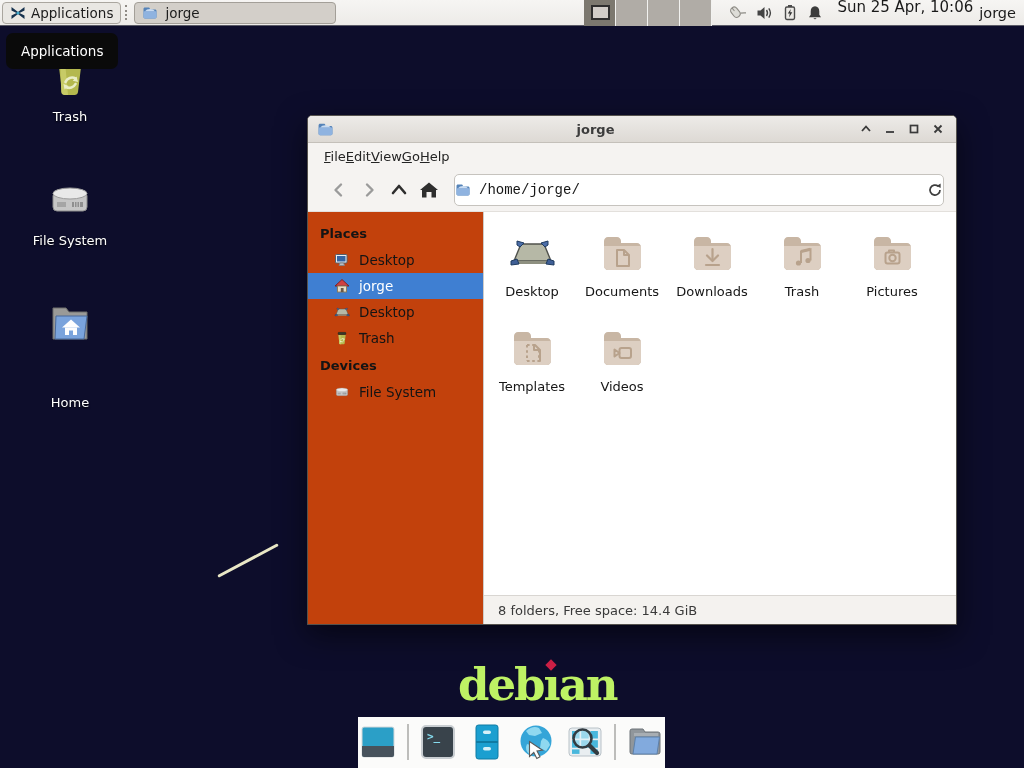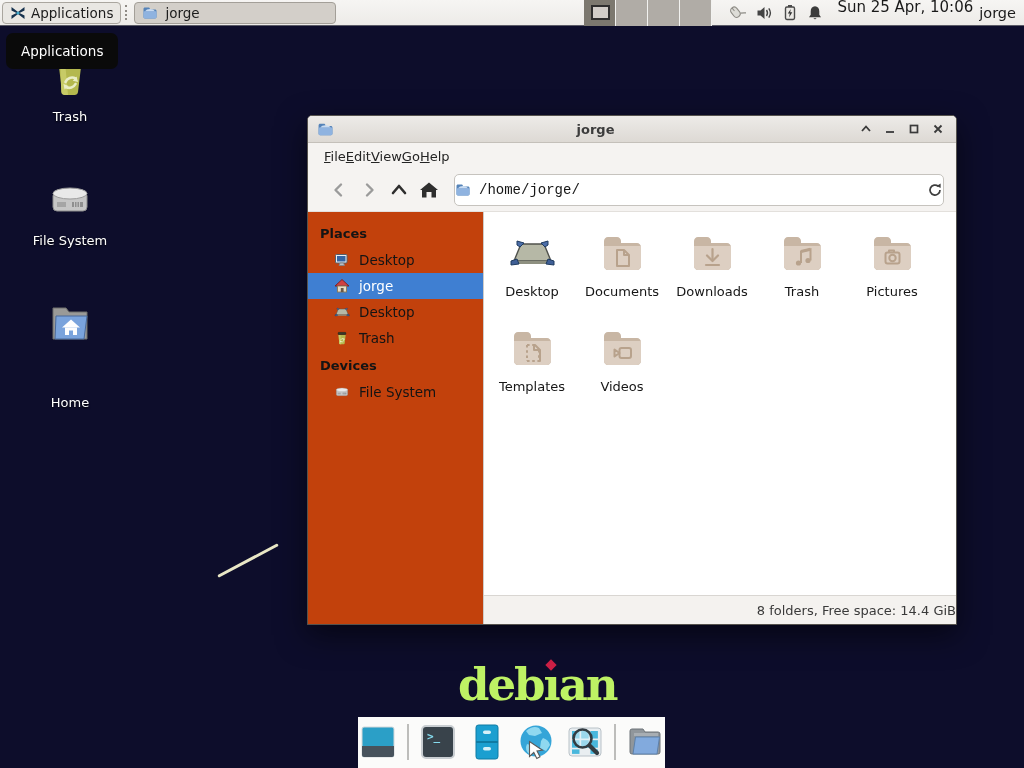--- a/index.html
+++ b/index.html
@@ -66,21 +66,21 @@
   .side-item { height:26px; display:flex; align-items:center; gap:9px; padding-left:26px;
     font-size:13.5px; color:#141414; }
   .side-item.selected { background:#3f7fd2; color:#ffffff; }
   .main-pane { flex:1; position:relative; background:#ffffff; }
   .icon-grid { position:absolute; left:3px; top:8px; display:grid;
     grid-template-columns:repeat(5,90px); grid-auto-rows:95px; }
   .grid-item { display:flex; flex-direction:column; align-items:center; padding-top:9px; }
   .grid-item .flabel { margin-top:7px; font-size:13px; color:#161616; white-space:nowrap; }
   .statusbar { position:absolute; left:0; right:0; bottom:0; height:29px;
     background:#f4f2ef; border-top:1px solid #d9d6d2; display:flex; align-items:center;
-    padding-left:14px; font-size:13px; color:#3a3a3a;justify-content:flex-end; }
+    padding-left:14px; font-size:13px; color:#3a3a3a; }
 
   
   .streak { position:absolute; left:218px; top:575px; width:68px; height:3px;
     background:#e9e7c6; transform:rotate(-28deg); transform-origin:left center; border-radius:2px; z-index:4; }
   .debian-logo { position:absolute; left:458px; top:658px; color:#bef264;
     font-family:"DejaVu Serif", serif; font-weight:bold; font-size:45px; letter-spacing:-2px; z-index:5; }
   .logo-i { position:relative; display:inline-block; }
   .logo-diamond { position:absolute; left:3px; top:3px; width:8px; height:8px;
     background:#ce2046; transform:rotate(45deg); }
 

